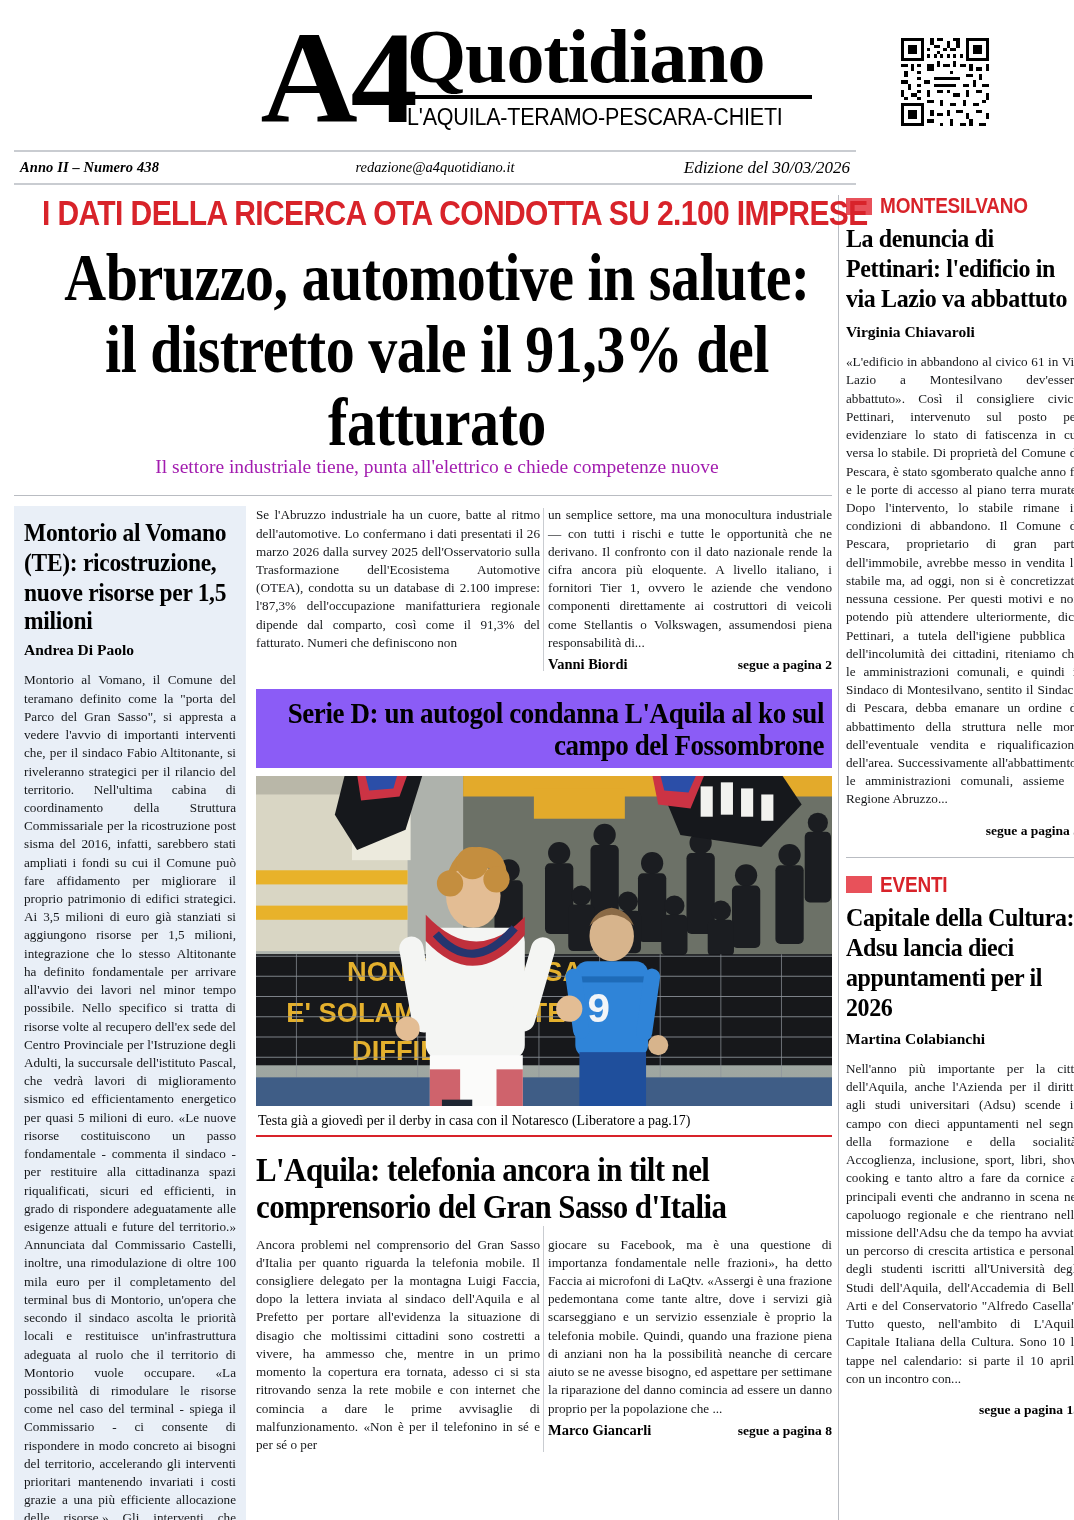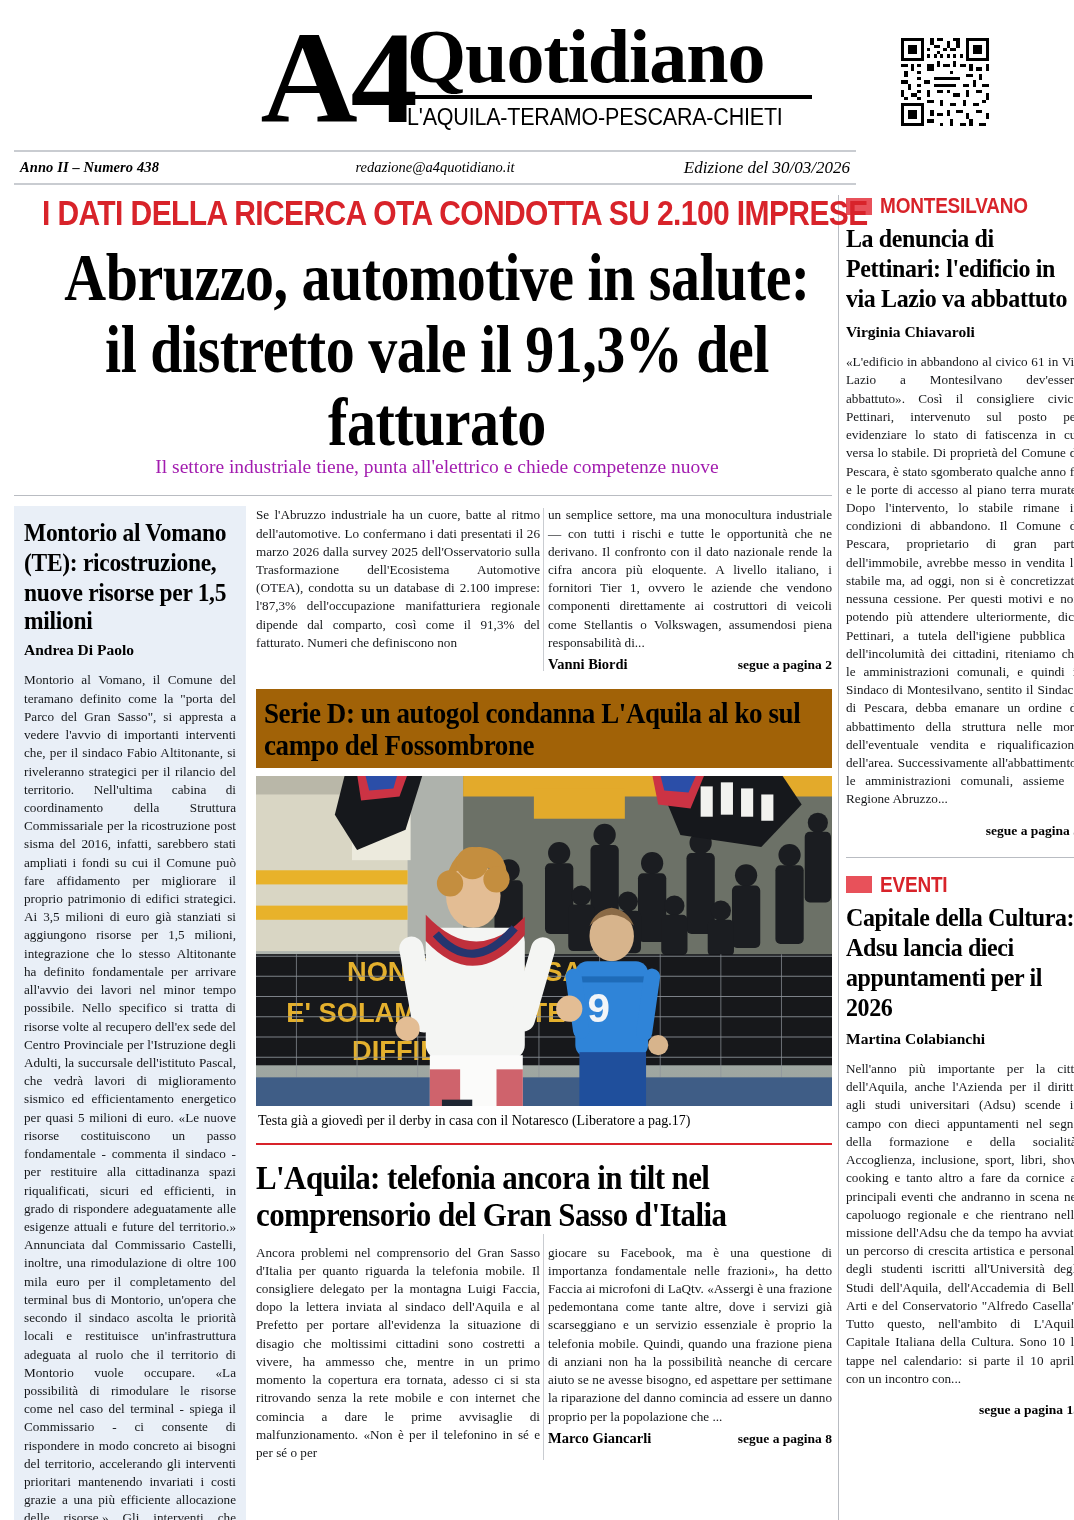--- a/index.html
+++ b/index.html
@@ -111,34 +111,34 @@
     font-size: 13.5px; font-weight: 700; text-align: right; margin-top: 14px;
   }
 
   
   .vrule-a { grid-column: 2; grid-row: 3 / span 10; }
   .centerwrap { grid-column: 3 / 6; grid-row: 3 / span 10; margin-top: 10px; }
   .c-2col { display: grid; grid-template-columns: 284px 8px 284px; }
   .c-2col .vsep { border-left: 1px solid #c9ccd1; margin: 2px 3px; }
 
   .sectionhead-grey {
-    background: #a16207; padding: 9px 8px 11px 8px; margin-top: 16px;
+    background: #8b5cf6; padding: 9px 8px 11px 8px; margin-top: 16px; text-align: right;
   }
   .sectionhead-grey .t {
     font-family: "Liberation Serif", serif;
     font-size: 27px; font-weight: 700; line-height: 1.1; letter-spacing:-0.4px;
     transform: scaleY(1.08); transform-origin: left top;
   }
   .photo {
     width: 100%; height: 330px; margin-top: 8px;
     position: relative; overflow: hidden; background: #5a6470;
   }
   .caption {
     font-family: "Liberation Serif", serif;
-    font-size: 14px; padding: 7px 2px 14px 2px;
+    font-size: 14px; padding: 7px 2px 6px 2px;
     border-bottom: 2.5px solid #d8232a;
   }
   .bighead2 {
     font-family: "Liberation Serif", serif;
     font-size: 31px; font-weight: 700; line-height: 1.1;
     letter-spacing: -0.6px; margin-top: 14px;
     transform: scaleY(1.1); transform-origin:left top;
   }
 
   

